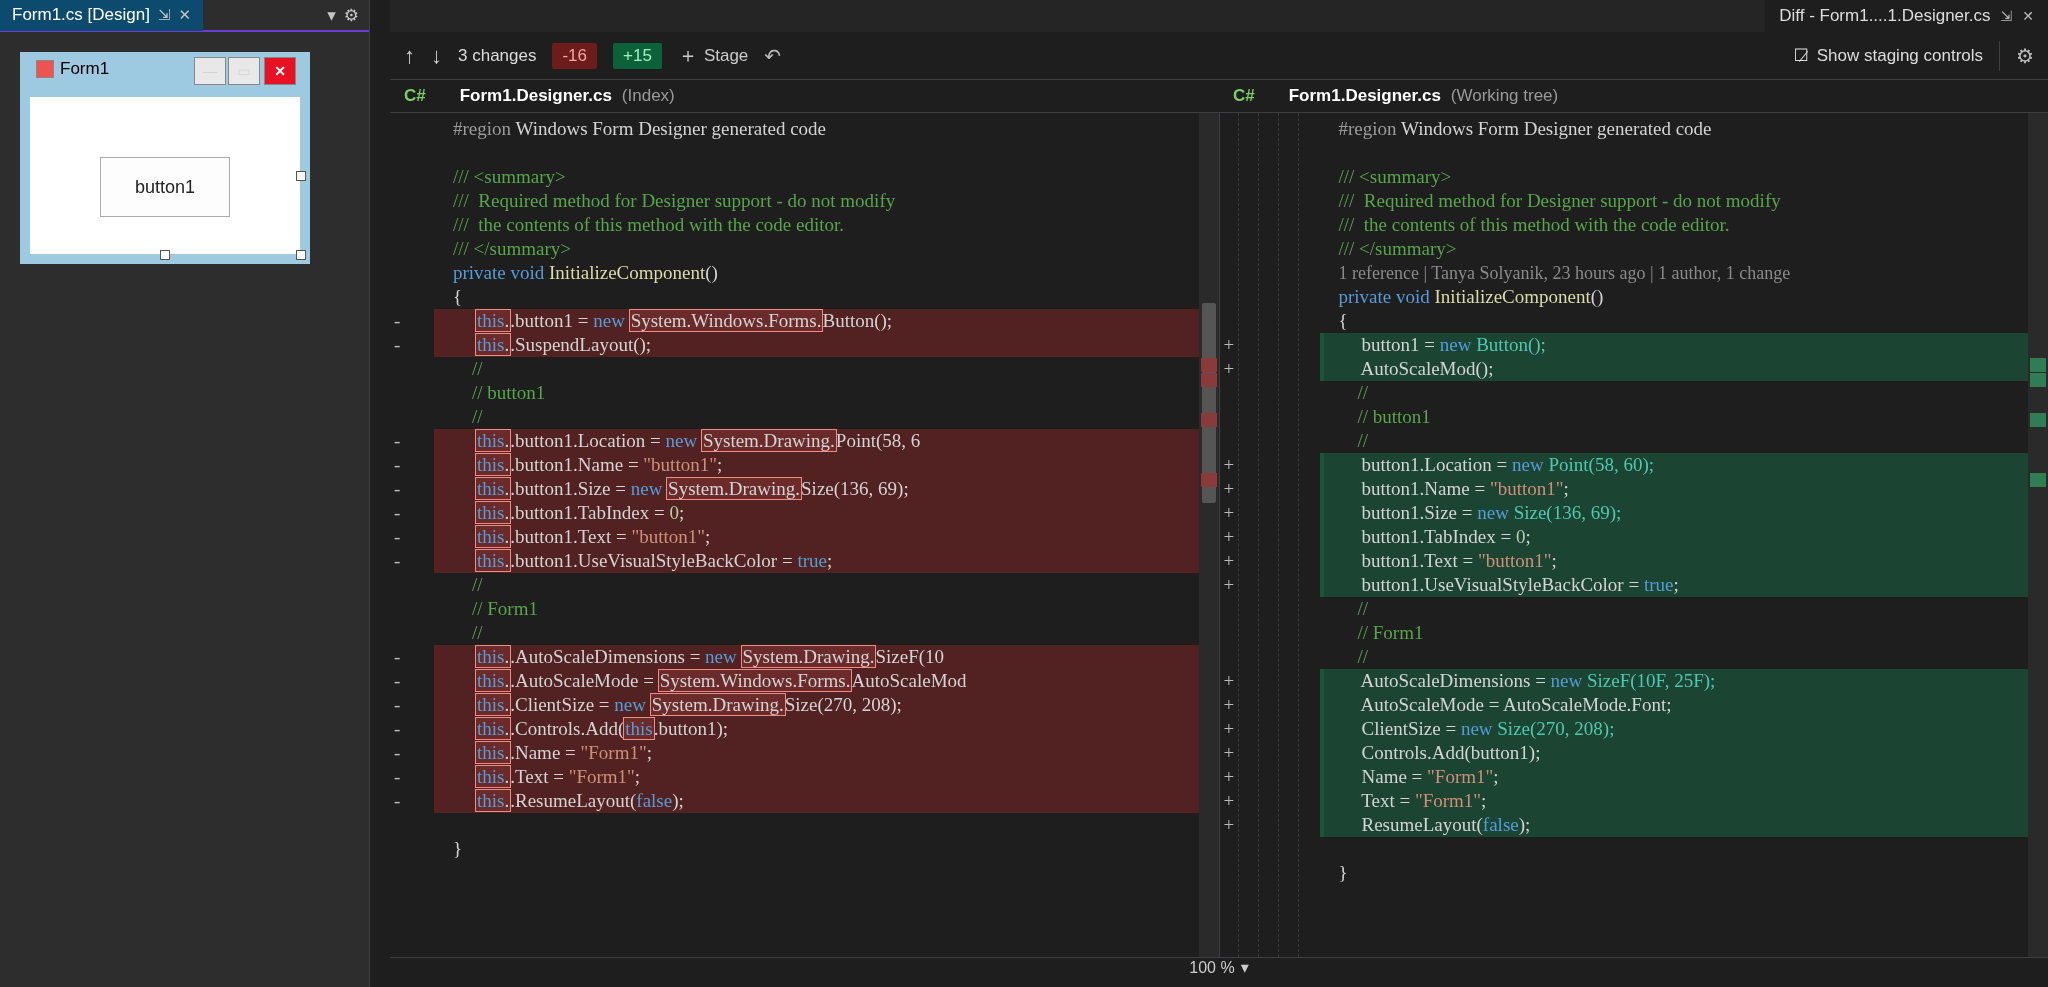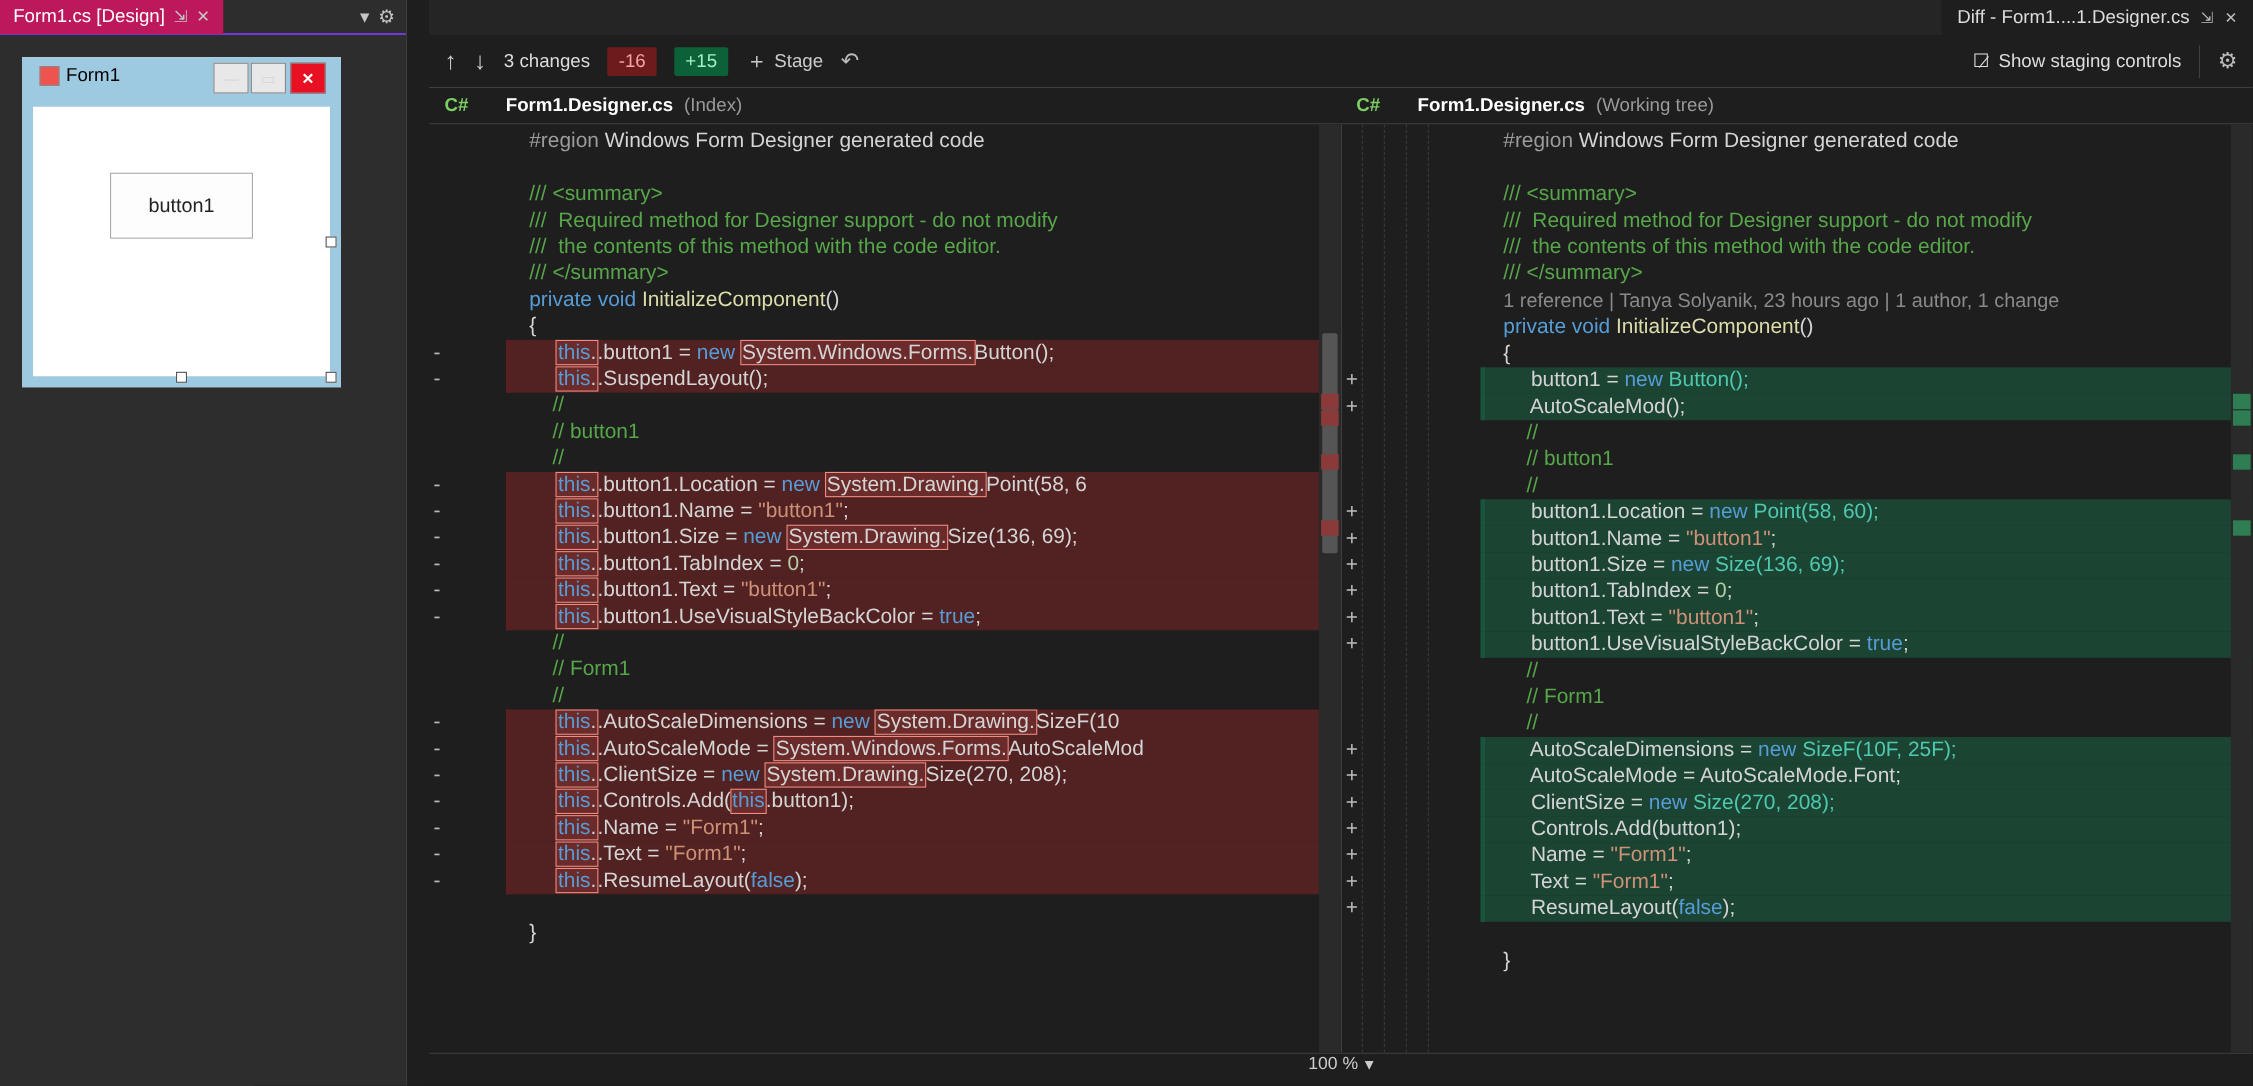--- a/index.html
+++ b/index.html
@@ -8,31 +8,31 @@
     background:#1e1e1e;
     color:#d4d4d4;
     width:2048px; height:987px; overflow:hidden;
     font-size:17px;
   }
   .root { display:flex; height:987px; }
   .left-pane { width:370px; background:#252526; border-right:1px solid #3e3e42; display:flex; flex-direction:column;}
   .tab-bar { display:flex; align-items:center; background:#2d2d2d; border-bottom:2px solid #6d3cd7; height:32px;}
   .tab {
     display:flex; align-items:center; gap:8px; padding:4px 12px;
-    background:#be185d; color:#fff; height:32px;
+    background:#0c4a6e; color:#fff; height:32px;
   }
   .tab .pin, .tab .close { color:#c5c5c5; font-size:15px;}
   .tab-bar .spacer { flex:1; }
   .tab-bar .rbtns { display:flex; gap:8px; padding-right:10px;}
   .rbtns span { color:#c5c5c5; font-size:17px;}
   .designer-surface {
     flex:1; background:#2d2d2d; padding:20px;
   }
   .winform {
-    width:290px; height:300px; background:#fff; position:relative;
+    width:290px; height:212px; background:#fff; position:relative;
     border:10px solid #9ecae1; border-top-width:45px;
   }
   .winform-title { position:absolute; top:-38px; left:6px; color:#000; font-size:17px; display:flex; align-items:center; gap:6px;}
   .winform-title .ficon{ display:inline-block;width:18px;height:18px;background:#ef5350;border:1px solid #888;}
   .winform .minb,.winform .maxb,.winform .closeb{
     position:absolute; top:-40px; width:32px; height:28px; border:1px solid #888;
     display:flex; align-items:center; justify-content:center; font-size:14px;
   }
   .winform .minb{ right:74px; background:#e8e8e8;}
   .winform .maxb{ right:40px; background:#e8e8e8;}
@@ -70,21 +70,21 @@
   .toolbar .vline{width:1px;height:30px;background:#3e3e42;}
 
   .file-hdrs{ display:flex; border-bottom:1px solid #3e3e42;}
   .file-hdr{ flex:1; padding:6px 14px; display:flex; align-items:center; gap:10px; color:#ccc;}
   .file-hdr .csicon{ color:#7bcf63; font-weight:bold;}
   .file-hdr .fname{ color:#fff; font-weight:bold;margin-left:24px;}
   .file-hdr .ftag{ color:#9a9a9a;}
 
   .diff-area{ flex:1; display:flex; overflow:hidden;}
   .pane{ flex:1; position:relative; overflow:hidden; border-right:1px solid #3e3e42;}
-  .code{ font-family:Liberation Sans, sans-serif; font-size:19px; line-height:24px; color:#d4d4d4; padding-left:44px; padding-top:4px;margin-left:26px;}
+  .code{ font-family:Liberation Serif, serif; font-size:19px; line-height:24px; color:#d4d4d4; padding-left:44px; padding-top:4px;}
   .kw{ color:#569cd6;}
   .type{ color:#4ec9b0;}
   .str{ color:#ce9178;}
   .num{ color:#b5cea8;}
   .cm{ color:#57a64a;}
   .reg{ color:#9b9b9b;}
   .meth{ color:#dcdcaa;}
   .codelens{ color:#8a8a8a; font-size:18px;}
   .hl-del{ background:rgba(140,40,40,.48); display:block; border-left:4px solid #5a1f1f;}
   .hl-add{ background:rgba(25,100,70,.55); display:block; border-left:4px solid #17563d;}

